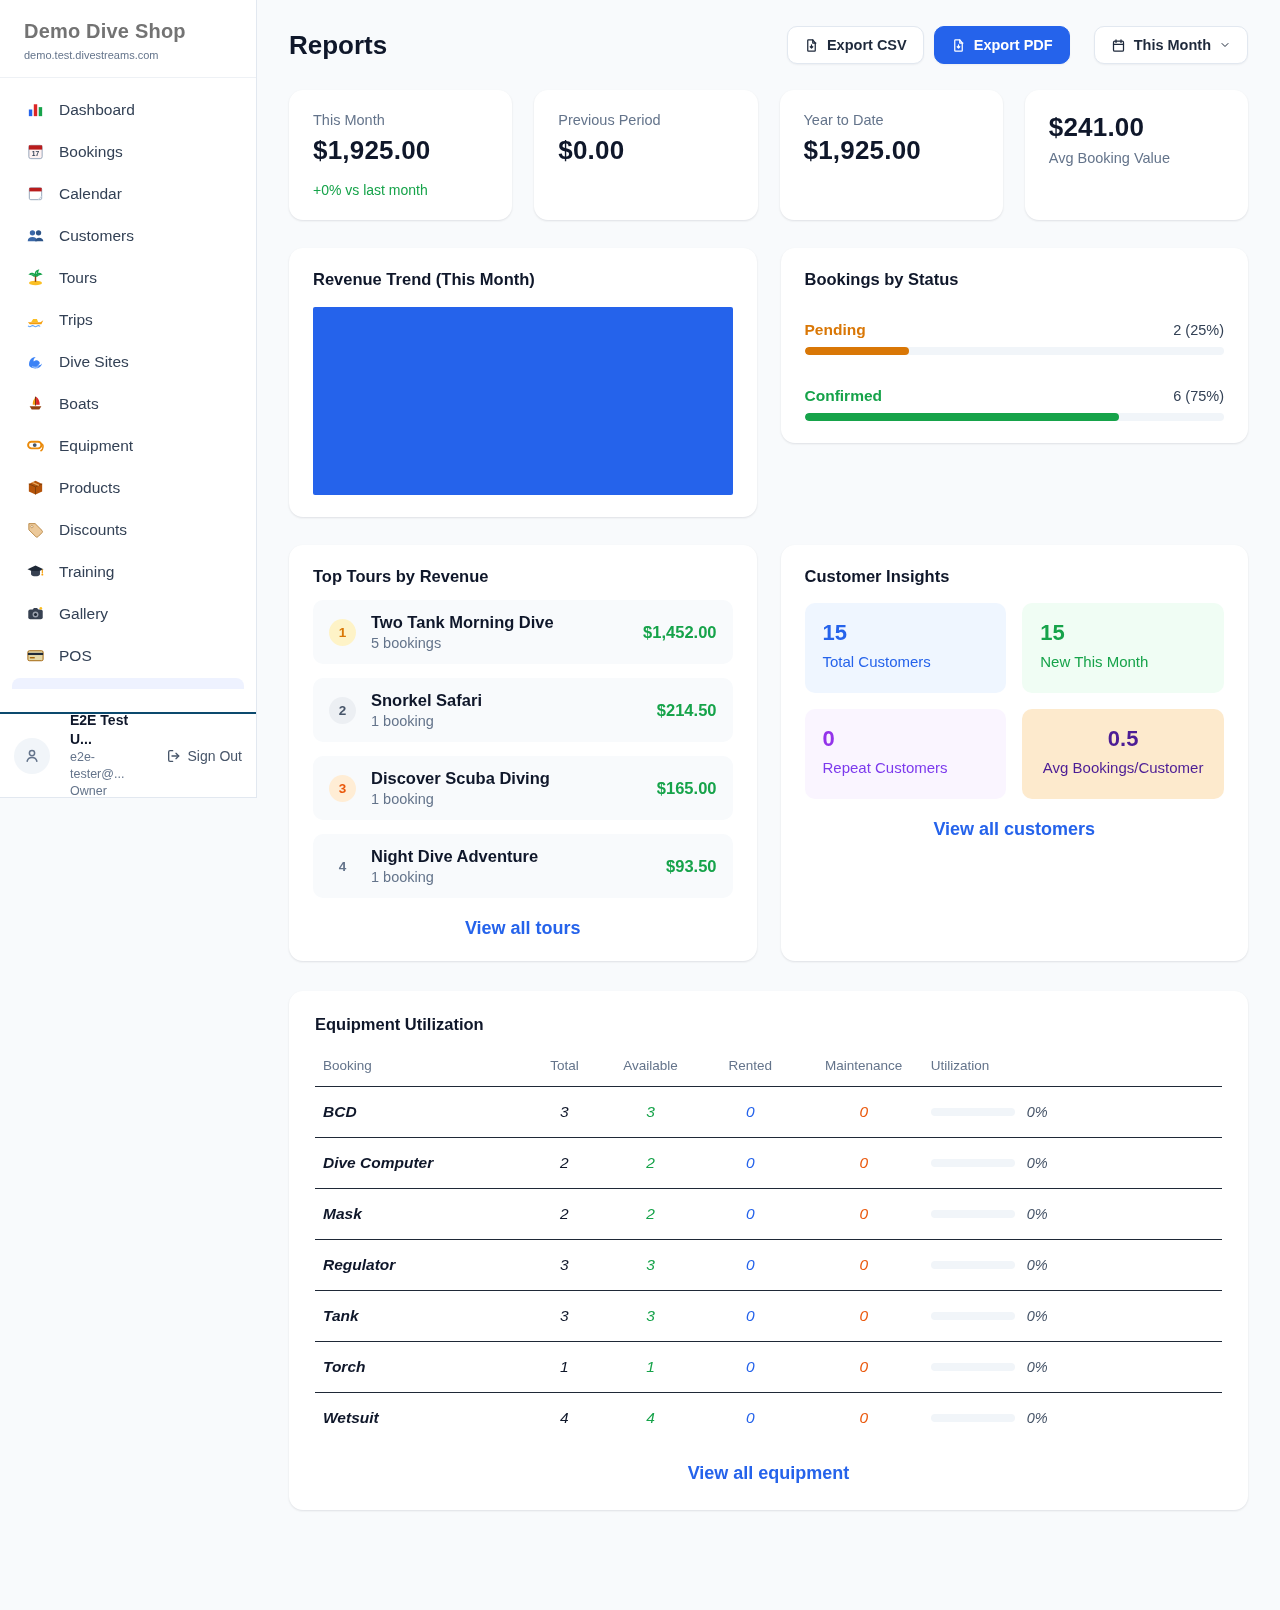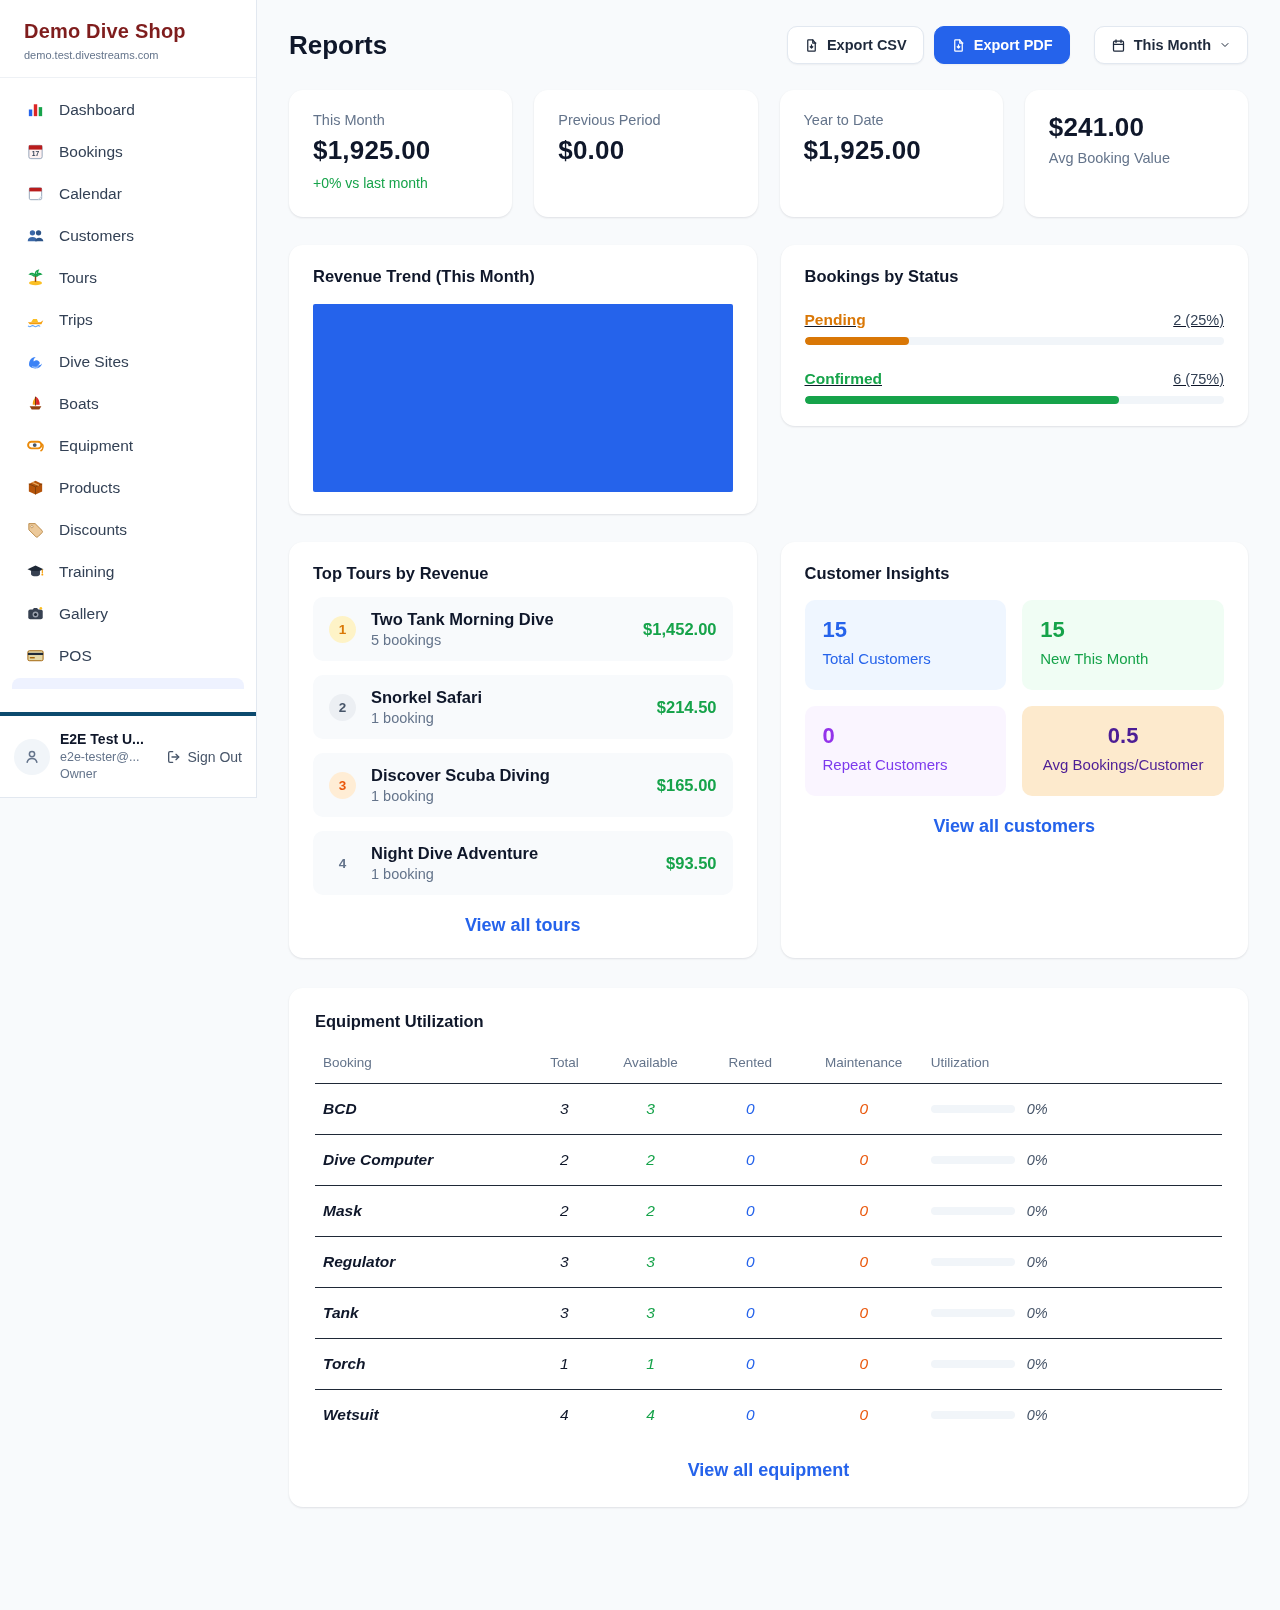--- a/index.html
+++ b/index.html
@@ -7,36 +7,36 @@
   body {
     font-family:"Liberation Sans","DejaVu Sans",sans-serif;
     background:#f8fafc; color:#0f172a; position:relative;
   }
   
   .sidebar {
     position:absolute; left:0; top:0; width:257px; height:798px;
     background:#ffffff; border-right:1px solid #e2e8f0; border-bottom:1px solid #e2e8f0;
   }
   .sidebar-header { padding:20px 24px 16px; border-bottom:1px solid #eef1f5; }
-  .shop-name { font-size:20px; font-weight:800; color:#7f1d1d; letter-spacing:.2px; }
+  .shop-name { font-size:20px; font-weight:800; color:#737373; letter-spacing:.2px; }
   .shop-domain { font-size:11px; color:#64748b; margin-top:6px; }
   .nav { padding:12px 12px 0; list-style:none; }
   .nav-item {
     display:flex; align-items:center; gap:14px; padding:10px 14px; margin-bottom:3px;
     border-radius:8px; cursor:pointer; color:#334155; font-size:15.5px;
   }
   .nav-item .nav-icon { width:19px; height:19px; flex:0 0 19px; display:inline-flex; }
   .nav-icon svg { width:19px; height:19px; }
   .nav-active-peek {
     margin:2px 12px 0; height:11px; background:#eef2ff;
     border-radius:8px 8px 0 0;
   }
   .sidebar-footer {
     position:absolute; left:0; bottom:0; width:100%; height:85px;
-    border-top:4px solid #0c4a6e; display:flex; align-items:center; gap:10px; padding:0 14px;
+    border-top:2px solid #0c4a6e; display:flex; align-items:center; gap:20px; padding:0 14px;
     background:#fff;
   }
   .avatar {
     width:36px; height:36px; border-radius:50%; background:#f1f5f9; flex:0 0 36px;
     display:flex; align-items:center; justify-content:center; color:#64748b;
   }
   .user-info { line-height:1.35; min-width:0; }
   .user-name { font-size:14px; font-weight:700; color:#0f172a; }
   .user-email,.user-role { font-size:12.5px; color:#64748b; }
   .signout-btn {
@@ -61,28 +61,28 @@
   .card {
     background:#fff; border-radius:14px; padding:22px 24px;
     box-shadow:0 1px 2px rgba(15,23,42,.06), 0 1px 3px rgba(15,23,42,.05);
   }
   .card-title { font-size:16.5px; font-weight:700; color:#0f172a; }
   
   .stats-grid { display:grid; grid-template-columns:repeat(4,1fr); gap:22px; margin-bottom:28px; }
   .stat-card { display:flex; flex-direction:column; min-height:127px; }
   .stat-label { font-size:14.5px; color:#64748b; }
   .stat-value { font-size:26px; font-weight:800; color:#0f172a; margin-top:7px; letter-spacing:.2px; }
-  .stat-delta { font-size:14px; color:#16a34a; margin-top:9px; }
+  .stat-delta { font-size:14px; color:#16a34a; margin-top:16px; }
   .stat-delta:empty { display:none; }
   .stat-card.value-first .stat-label { order:2; margin-top:7px; }
   .stat-card.value-first .stat-value { order:1; margin-top:0; }
   
   .charts-row { display:grid; grid-template-columns:1fr 1fr; gap:24px; align-items:start; margin-bottom:28px; }
   .chart-block { margin-top:18px; height:188px; background:#2563eb; border-radius:2px; }
-  .status-row { margin-top:25px;text-decoration:underline; }
+  .status-row { margin-top:32px; }
   .status-head { display:flex; align-items:center; justify-content:space-between; }
   .status-label { font-size:15.5px; font-weight:600; }
   .status-value { font-size:14.5px; color:#334155; }
   .bar-track { margin-top:8px; height:8px; border-radius:4px; background:#f1f5f9; overflow:hidden; }
   .bar-fill { height:8px; border-radius:4px; }
   .status-row.pending .status-label { color:#d97706; }
   .status-row.pending .bar-fill { background:#d97706; }
   .status-row.confirmed .status-label { color:#16a34a; }
   .status-row.confirmed .bar-fill { background:#16a34a; }
   

